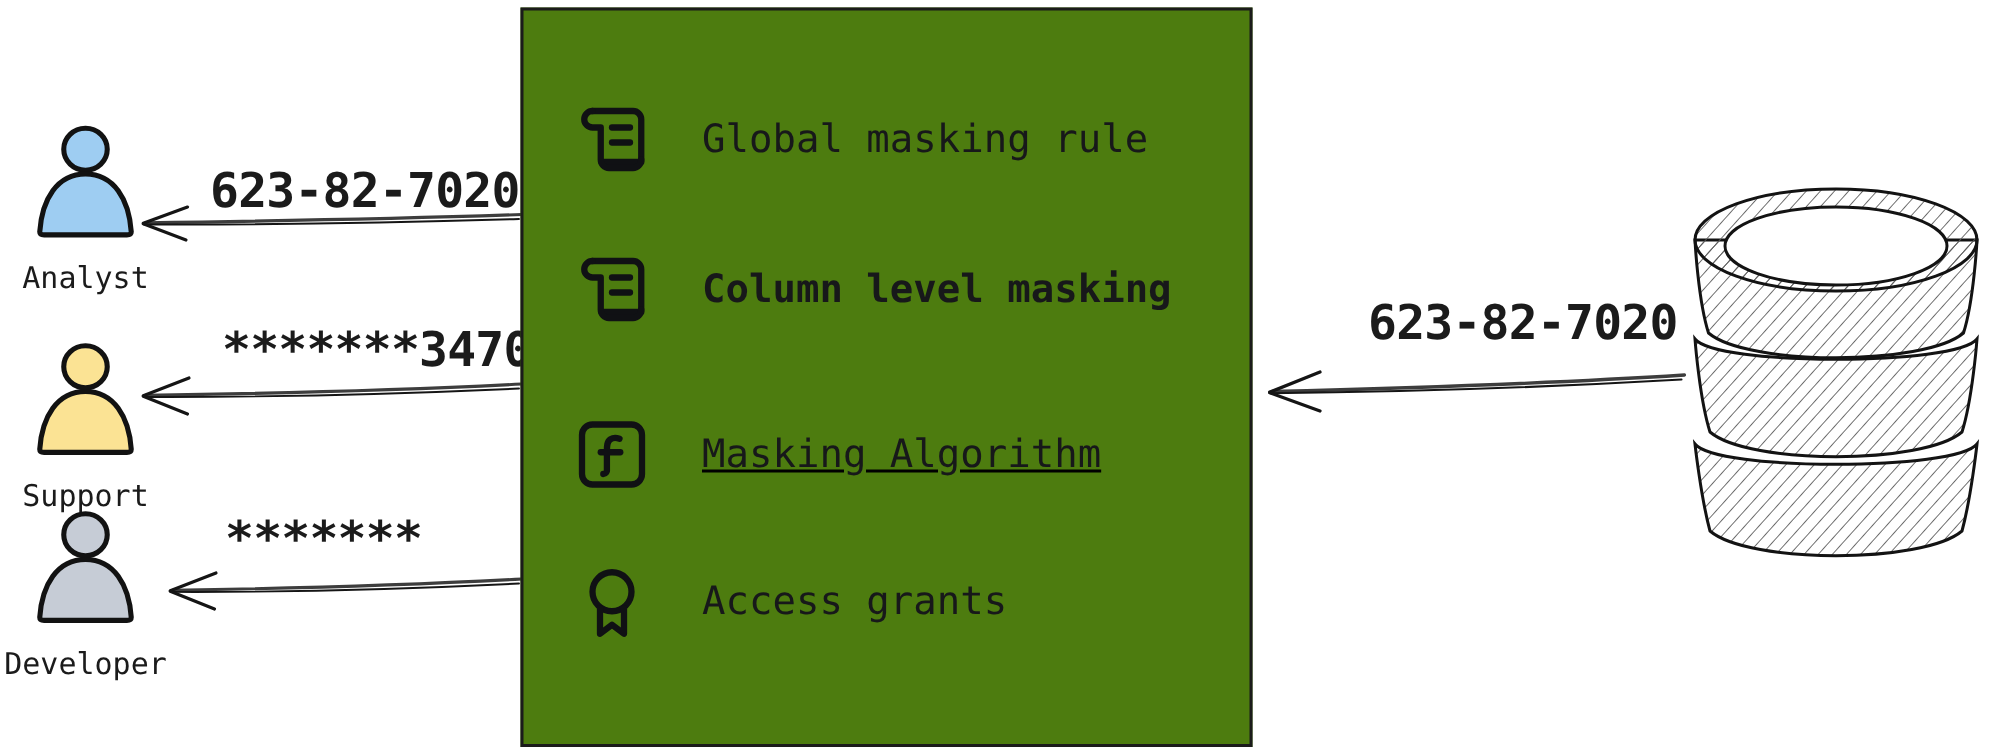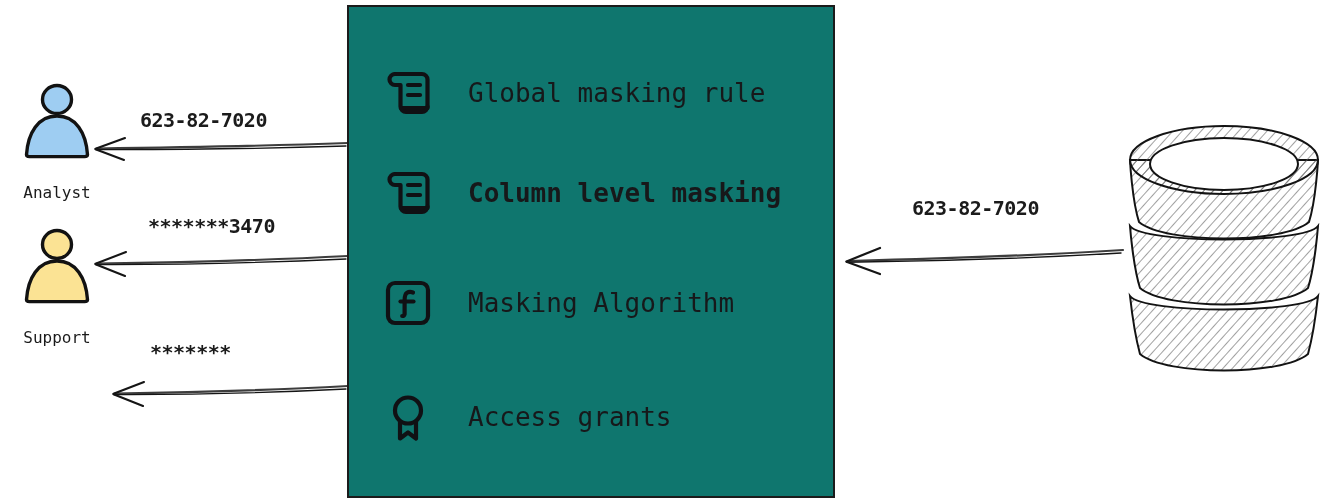--- a/index.html
+++ b/index.html
@@ -26,52 +26,52 @@
     text-align: center;
   }
   .persona-avatar {
     width: 78px;
     height: 82px;
     margin: 0 auto;
     display: block;
   }
   .persona-label {
     font-family: "DejaVu Sans Mono", monospace;
-    font-size: 16px;
+    font-size: 20px;
     color: #1b1b1b;
     letter-spacing: 0px;
-    margin-top: 18px;
+    margin-top: 8px;
     white-space: nowrap;
   }
 
   
   .flow-label {
     position: absolute;
     font-family: "DejaVu Sans Mono", monospace;
-    font-size: 20px;
+    font-size: 32px;
     font-weight: bold;
     color: #1b1b1b;
     white-space: nowrap;
     letter-spacing: -0.5px;
   }
 
   
   .arrow-svg {
     position: absolute;
     overflow: visible;
   }
 
   
   #masking-panel {
     position: absolute;
     left: 347px;
     top: 5px;
     width: 488px;
     height: 493px;
-    background: #0f766e;
+    background: #4d7c0f;
     border: 2px solid #1b1b1b;
     box-sizing: border-box;
   }
   .panel-row {
     position: absolute;
     display: flex;
     align-items: center;
     left: 33px;
   }
   .panel-icon {
@@ -130,20 +130,27 @@
 
   <div class="flow-label" style="left:148px; top:214px;">*******3470</div>
 
   <svg class="arrow-svg" style="left:90px; top:245px;" width="260" height="32">
     <path d="M258 11 C200 14 120 17 7 18.5" fill="none" stroke="#3d3d3d" stroke-width="2.1" stroke-linecap="round"></path>
     <path d="M256 14 C190 17 110 20 6 19.6" fill="none" stroke="#151515" stroke-width="1.3" stroke-linecap="round"></path>
     <path d="M5.5 18.8 L36 7" fill="none" stroke="#151515" stroke-width="2.1" stroke-linecap="round"></path>
     <path d="M5.5 19.2 L35 31" fill="none" stroke="#151515" stroke-width="2.1" stroke-linecap="round"></path>
   </svg>
 
+  <div class="persona" style="left:2px; top:340px;">
+    <svg class="persona-avatar" viewBox="0 0 78 82">
+      <ellipse cx="39" cy="16.5" rx="14.5" ry="14" fill="#c6ccd6" stroke="#121212" stroke-width="3.4"></ellipse>
+      <path d="M39 33 C20 33 10 50 8.5 71.5 C8.5 72.8 9.6 73.6 11.4 73.6 L66.6 73.6 C68.4 73.6 69.5 72.8 69.5 71.5 C68 50 58 33 39 33 Z" fill="#c6ccd6" stroke="#121212" stroke-width="3.4" stroke-linejoin="round"></path>
+    </svg>
+    <div class="persona-label">Developer</div>
+  </div>
 
   <div class="flow-label" style="left:150px; top:340px;">*******</div>
 
   <svg class="arrow-svg" style="left:108px; top:375px;" width="242" height="32">
     <path d="M240 11 C185 14 110 17 7 18.5" fill="none" stroke="#3d3d3d" stroke-width="2.1" stroke-linecap="round"></path>
     <path d="M238 14 C178 17 102 20 6 19.6" fill="none" stroke="#151515" stroke-width="1.3" stroke-linecap="round"></path>
     <path d="M5.5 18.8 L36 7" fill="none" stroke="#151515" stroke-width="2.1" stroke-linecap="round"></path>
     <path d="M5.5 19.2 L35 31" fill="none" stroke="#151515" stroke-width="2.1" stroke-linecap="round"></path>
   </svg>
 
@@ -166,30 +173,30 @@
         <g fill="none" stroke="#101114" stroke-width="4.2" stroke-linecap="round" stroke-linejoin="round">
           <path d="M13 7 L40 7 A5.5 5.5 0 0 1 45.5 12.5 L45.5 41 L19 41"></path>
           <path d="M13 7 A5.5 5.5 0 0 0 7.5 12.5 A5.5 5.5 0 0 0 13 18 L18.5 18 L18.5 39.5 A5.5 5.5 0 0 0 24 45 L40 45 A5.5 5.5 0 0 0 45.5 39.5"></path>
           <path d="M26 18 L38 18"></path>
           <path d="M26 28 L38 28"></path>
         </g>
       </svg>
       <div class="panel-row-label">Column level masking</div>
     </div>
 
-    <div class="panel-row" style="top:270px;">
+    <div class="panel-row" style="top:270px;text-decoration:underline;">
       <svg class="panel-icon" viewBox="0 0 52 52">
         <rect x="6" y="6" width="40" height="40" rx="7" ry="7" fill="none" stroke="#101114" stroke-width="4.2"></rect>
         <path d="M31 15.5 C31 15.5 27.5 14.3 25 15.8 C22.6 17.2 22.6 20.5 22.6 23.5 L22.6 37 C22.6 37 22.2 39 20.2 39" fill="none" stroke="#101114" stroke-width="4.2" stroke-linecap="round"></path>
         <path d="M18.5 24.5 L31.5 24.5" fill="none" stroke="#101114" stroke-width="4.2" stroke-linecap="round"></path>
       </svg>
       <div class="panel-row-label">Masking Algorithm</div>
     </div>
 
-    <div class="panel-row" style="top:384px;">
+    <div class="panel-row" style="top:368px;">
       <svg class="panel-icon" viewBox="0 0 52 52">
         <circle cx="26" cy="19.5" r="13" fill="none" stroke="#101114" stroke-width="4.2"></circle>
         <path d="M18 30.5 L18 47.5 L26 41.5 L34 47.5 L34 30.5" fill="none" stroke="#101114" stroke-width="4.2" stroke-linecap="round" stroke-linejoin="round"></path>
       </svg>
       <div class="panel-row-label">Access grants</div>
     </div>
   </div>
 
   <div class="flow-label" style="left:912px; top:196px;">623-82-7020</div>
 

